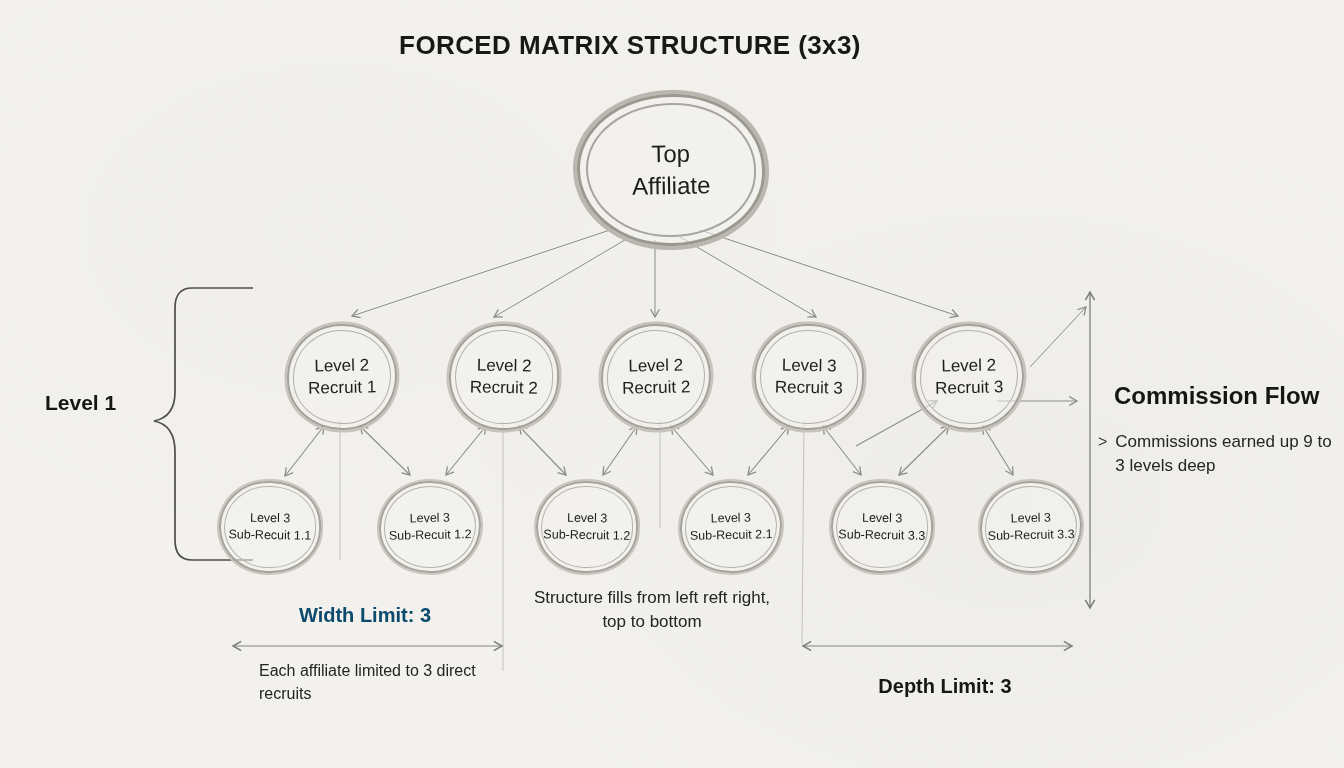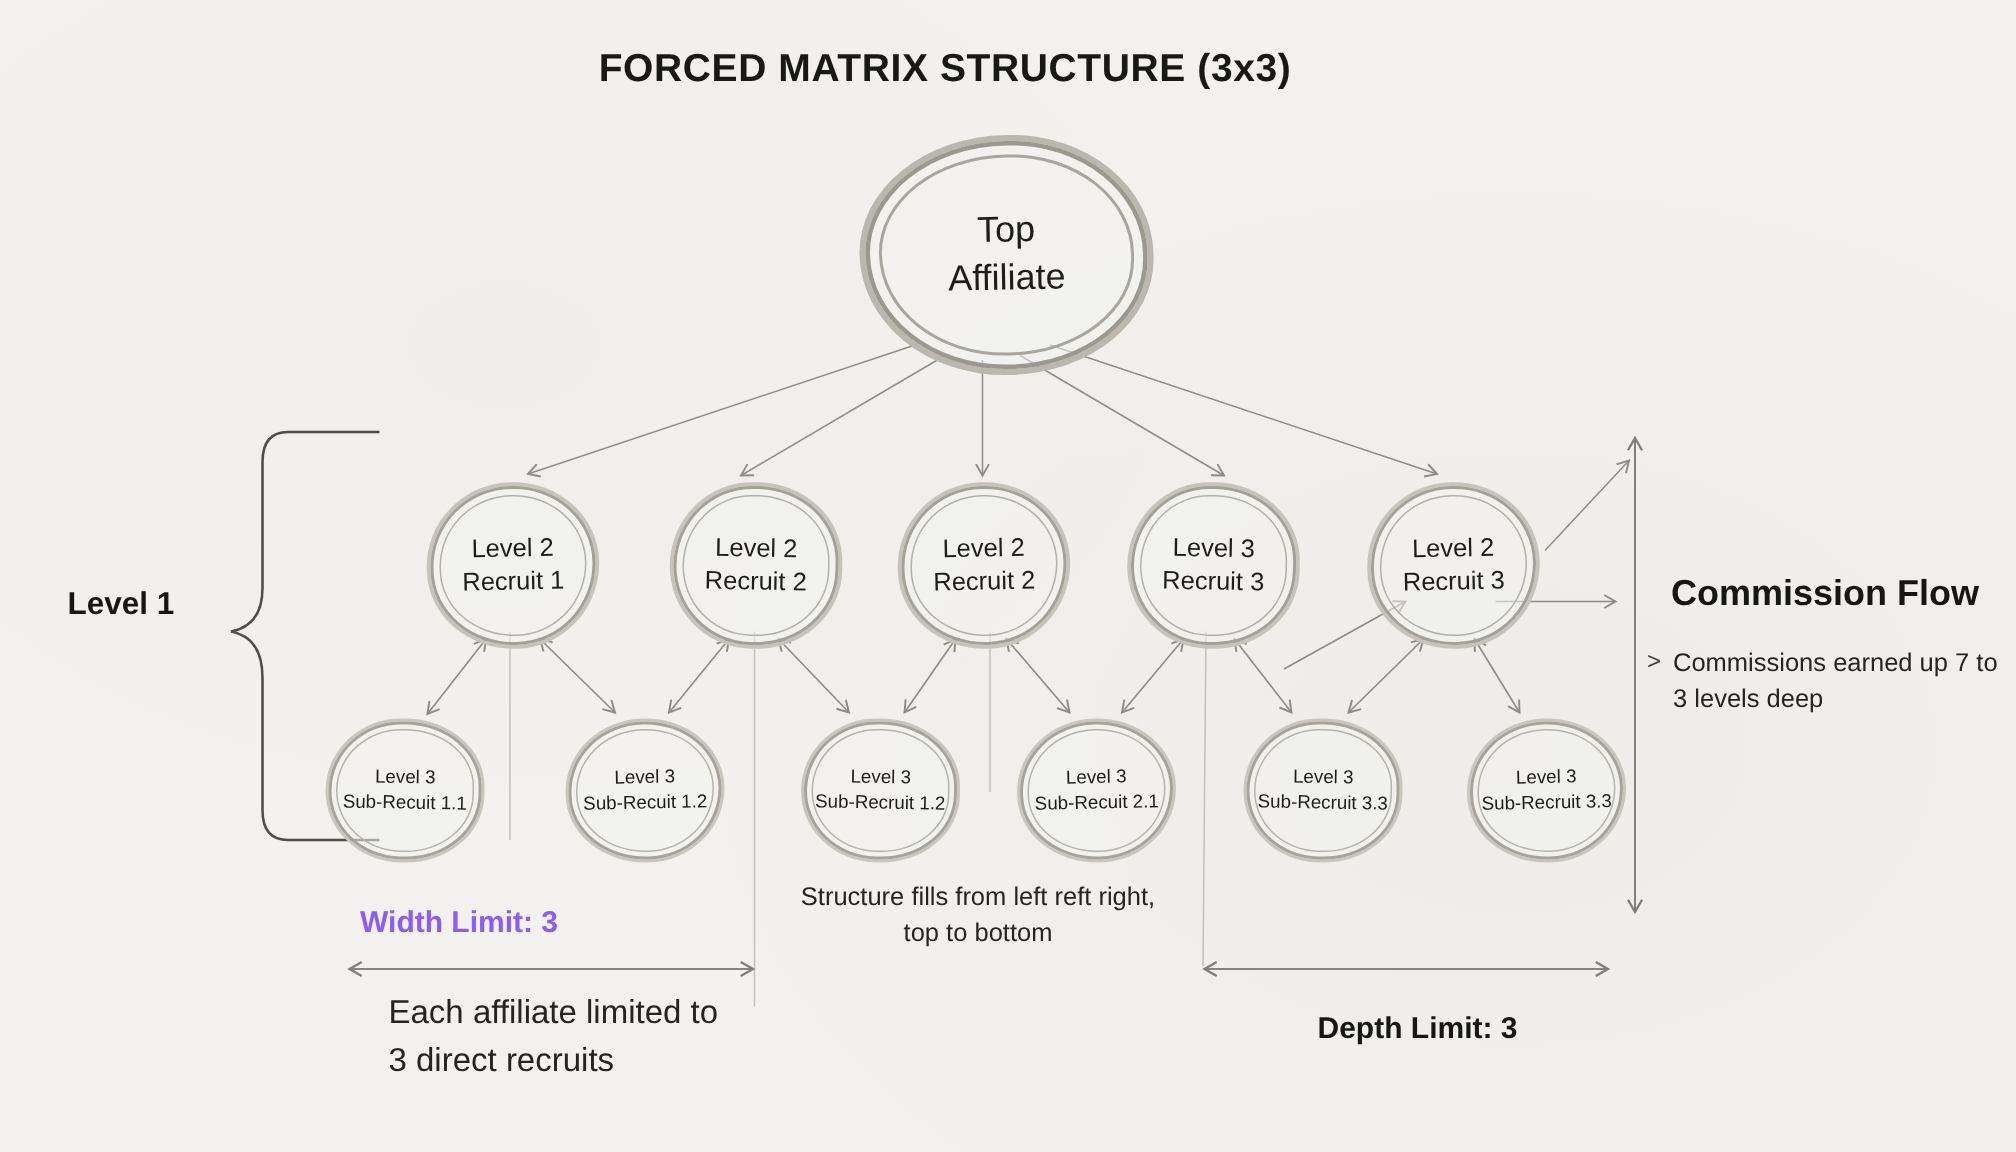--- a/index.html
+++ b/index.html
@@ -54,26 +54,26 @@
   .comm-head{
     position:absolute;left:1114px;top:382px;width:220px;
     font-size:24px;font-weight:700;color:#161614;
   }
   .comm-note{
     position:absolute;left:1098px;top:430px;width:238px;display:flex;gap:8px;
     font-size:17px;line-height:1.42;color:#242422;
   }
   .comm-note .chev{font-size:16px;padding-top:1px;color:#3a3a38;}
   .width-label{
-    position:absolute;left:240px;top:604px;width:250px;
-    font-size:20px;font-weight:700;color:#8b5cf6;
+    position:absolute;left:240px;top:604px;width:250px;text-align:center;
+    font-size:20px;font-weight:700;color:#0c4a6e;
   }
   .width-note{
     position:absolute;left:259px;top:659px;width:230px;text-align:left;
-    font-size:22px;line-height:1.45;color:#242422;
+    font-size:16px;line-height:1.45;color:#242422;
   }
   .fill-note{
     position:absolute;left:524px;top:586px;width:256px;text-align:center;
     font-size:17px;line-height:1.42;color:#242422;
   }
   .depth-label{
     position:absolute;left:840px;top:657px;width:210px;text-align:center;
     font-size:20px;font-weight:700;color:#161614;margin-top:18px;
   }
 </style>
@@ -188,21 +188,21 @@
       <span>Level 3</span>
       <span>Sub-Recruit 3.3</span>
     </div>
 
     <div class="lvl1-label">Level 1</div>
 
     <div class="comm-head">Commission Flow</div>
     <div class="comm-note">
       <span class="chev">&gt;</span>
       <span>
-        <span>Commissions earned up 7</span>
+        <span>Commissions earned up 9</span>
         <span>to 3 levels deep</span>
       </span>
     </div>
 
     <div class="width-label">Width Limit: 3</div>
     <div class="width-note">
       <span>Each affiliate limited</span>
       <span>to 3 direct recruits</span>
     </div>
 

